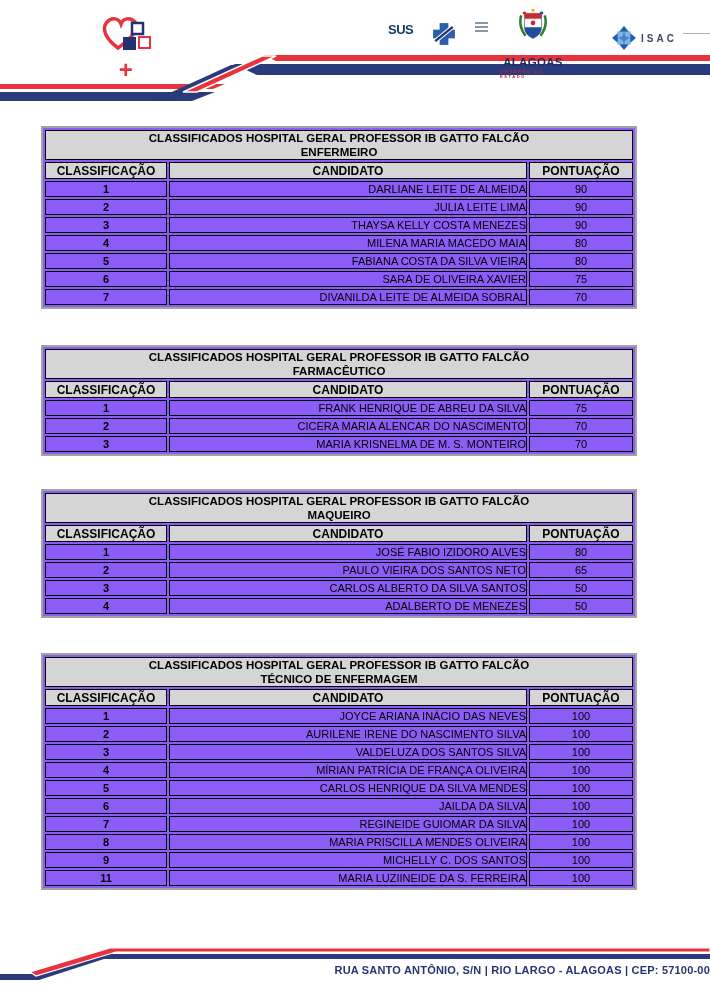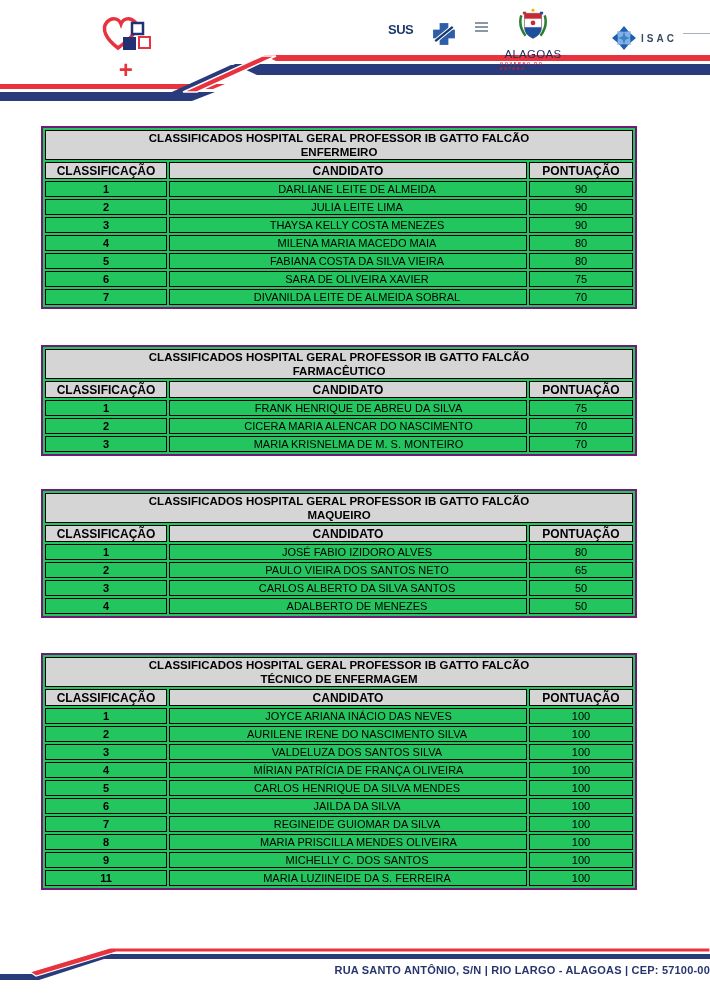--- a/index.html
+++ b/index.html
@@ -19,40 +19,40 @@
   .brand-mark{display:block;margin:0 auto}
   .brand-text{display:flex;align-items:baseline;justify-content:center;
     font-weight:bold;font-size:25px;letter-spacing:-0.5px;color:var(--logo-navy);margin-top:-2px}
   .brand-plus{color:var(--accent-red);font-weight:900;font-size:24px;margin-right:-1px}
   .logo-sus{position:absolute;left:388px;top:22px;display:flex;align-items:flex-start;gap:19px}
   .sus-label{font-weight:bold;font-size:13px;color:#1b3a6b;letter-spacing:-0.5px}
   .sus-sublines{display:flex;flex-direction:column;gap:2px}
   .sus-sublines i{display:block;width:13px;height:2px;background:#8b97a5}
   .logo-alagoas{position:absolute;left:500px;top:8px;width:66px;display:flex;
     flex-direction:column;align-items:center}
-  .alagoas-label{font-weight:normal;font-size:11.5px;color:#1e2a5e;letter-spacing:0.3px;margin-top:8px}
+  .alagoas-label{font-weight:bold;font-size:11.5px;color:#1e2a5e;letter-spacing:0.3px;margin-top:16px}
   .alagoas-sub{font-size:4px;font-weight:bold;color:#c22233;letter-spacing:1.6px;margin-top:1px}
   .logo-isac{position:absolute;left:612px;top:26px;display:flex;align-items:center;gap:5px}
   .isac-text{display:flex;flex-direction:row;gap:6px}
   .isac-label{font-size:10px;font-weight:bold;color:#3a4a63;letter-spacing:3px}
   .isac-subline{width:44px;height:1.5px;background:#a8b2bd}
 
   
   .tblwrap{position:absolute;left:41px;width:598px}
   .pos0{top:126px}.pos1{top:345px}.pos2{top:489px}.pos3{top:653px}
   table.rtable{width:494px;border-collapse:separate;border-spacing:2px;
-    border:2px solid #701a75;background:#22c55e;table-layout:fixed}
+    border:2px solid #a3a3a3;background:#8b5cf6;table-layout:fixed}
   .rtable col.c1{width:122px}.rtable col.c2{width:358px}.rtable col.c3{width:104px}
   .rtable td{border:1px solid #000;font-size:11px;overflow:hidden}
   td.title{background:var(--table-header-bg);font-weight:bold;text-align:center;
     height:30px;line-height:14px;font-size:11.5px}
   td.colh{background:var(--table-header-bg);font-weight:bold;text-align:center;
     height:17px;font-size:12px}
   td.rank{font-weight:bold;text-align:center;height:16px}
-  td.cand{text-align:center;white-space:pre;padding-left:18px}
+  td.cand{text-align:right;white-space:pre;padding-left:18px}
   td.score{text-align:center}
 
   
   .footer{position:absolute;left:0;top:940px;width:710px;height:60px}
   .footer-text{position:absolute;top:24px;left:0;width:710px;text-align:right;
     font-weight:bold;font-size:11px;letter-spacing:0.2px;color:#27356e}
 </style>
 </head>
 <body>
 

